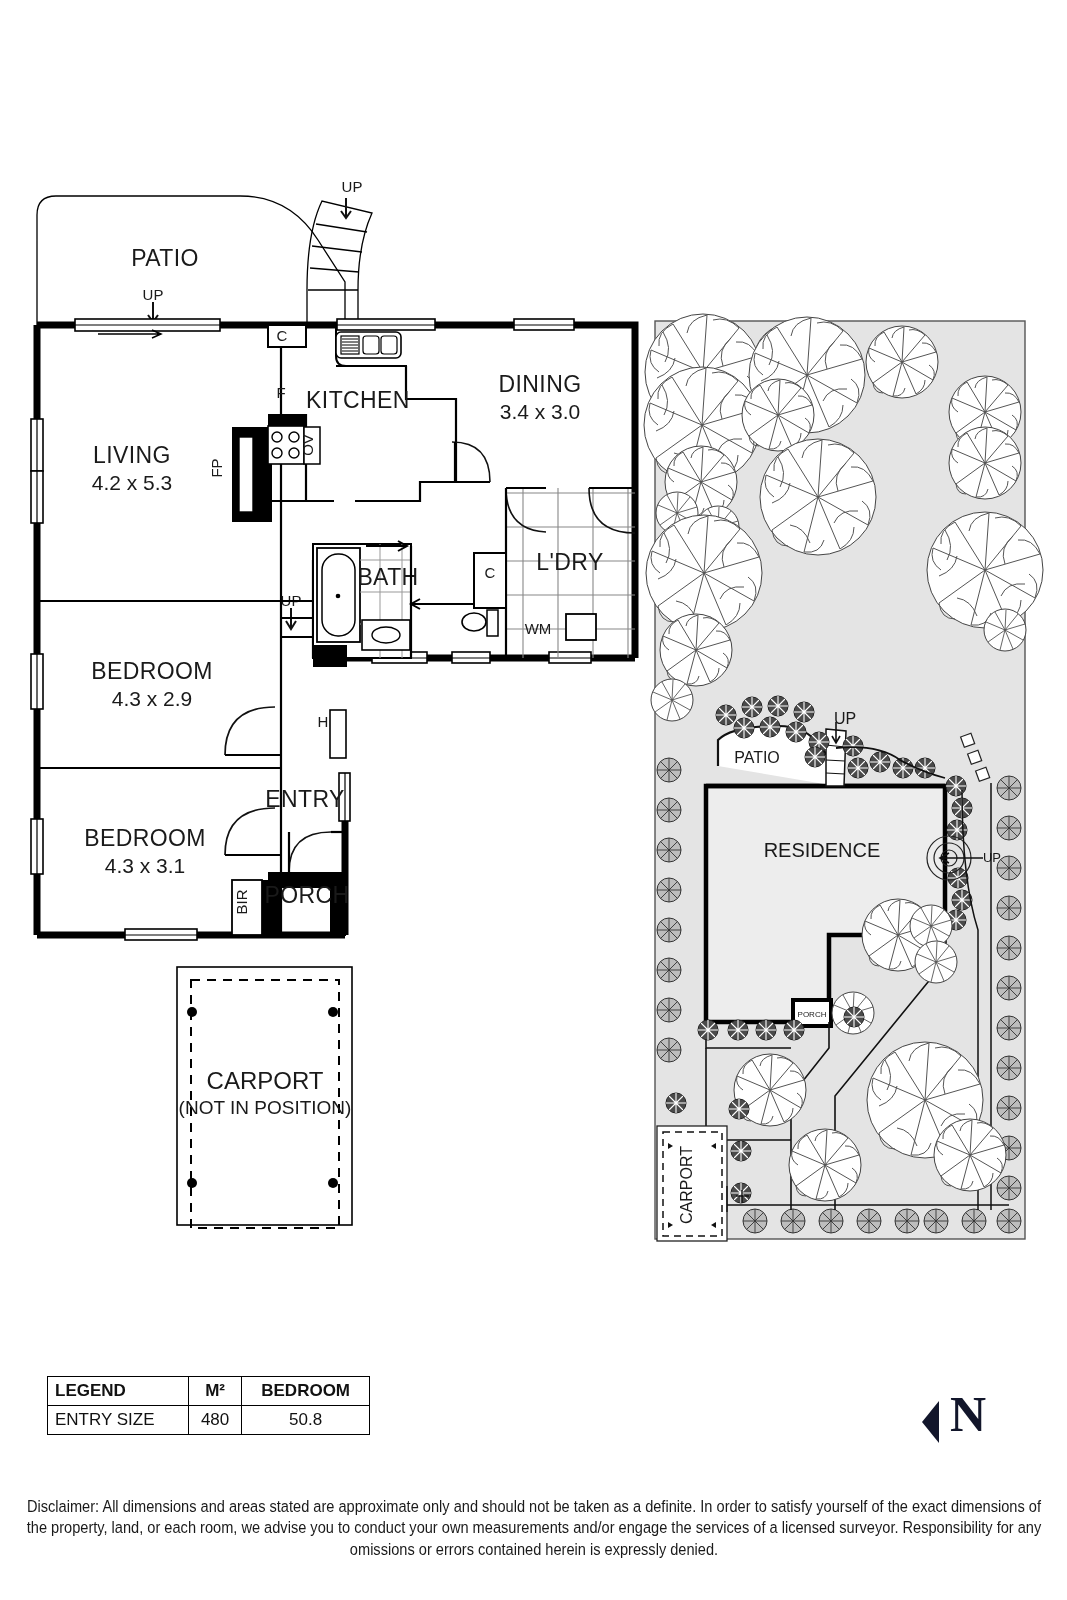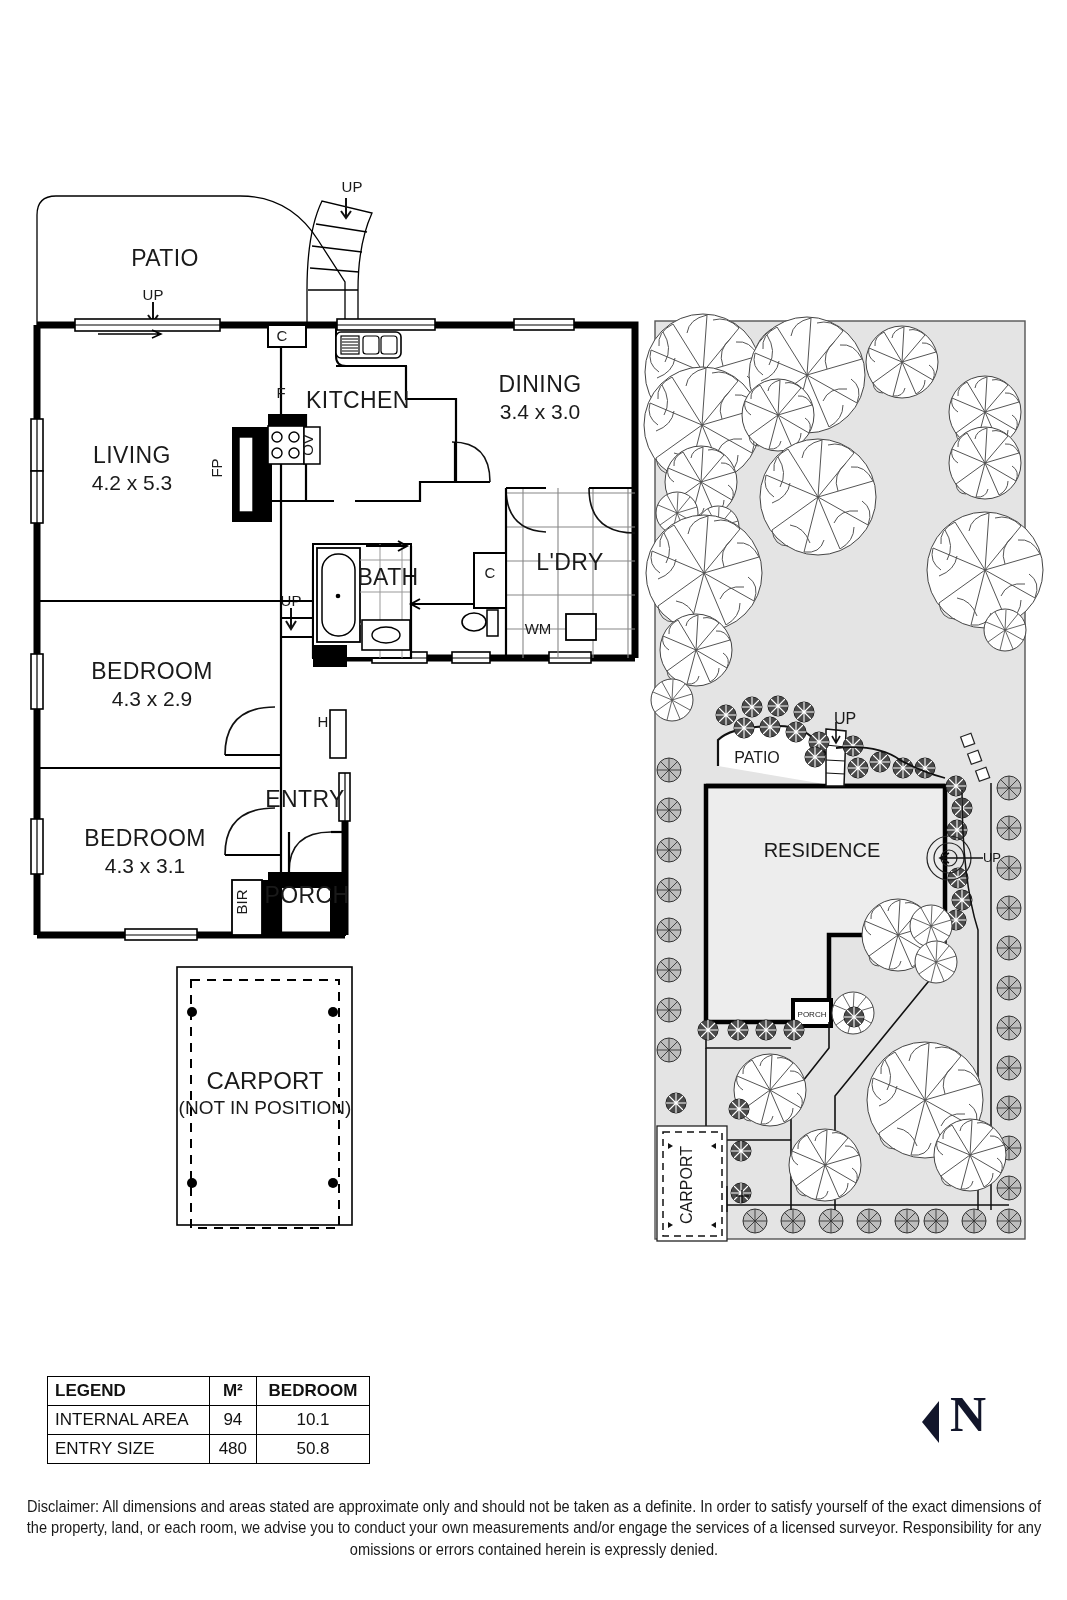--- a/index.html
+++ b/index.html
@@ -578,25 +578,20 @@
     <table class="legend">
       <thead>
         <tr>
           <th>LEGEND</th>
           <th class="c">M²</th>
           <th class="c">BEDROOM</th>
         </tr>
       </thead>
       <tbody>
         <tr>
-          <td class="lbl">INTERNAL AREA</td>
-          <td class="c">94</td>
-          <td class="c">10.1</td>
-        </tr>
-        <tr>
           <td class="lbl">ENTRY SIZE</td>
           <td class="c">480</td>
           <td class="c">50.8</td>
         </tr>
       </tbody>
     </table>
   </div>
 
   <div class="compass">
     <div class="tri"></div>

